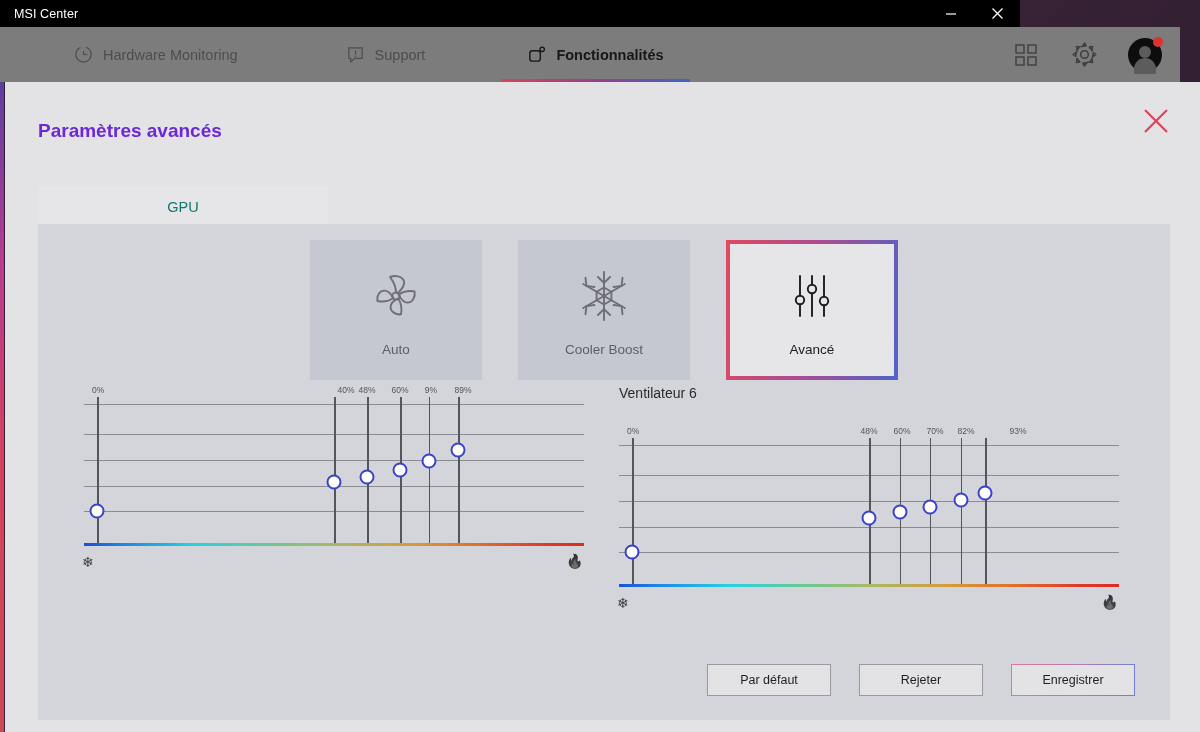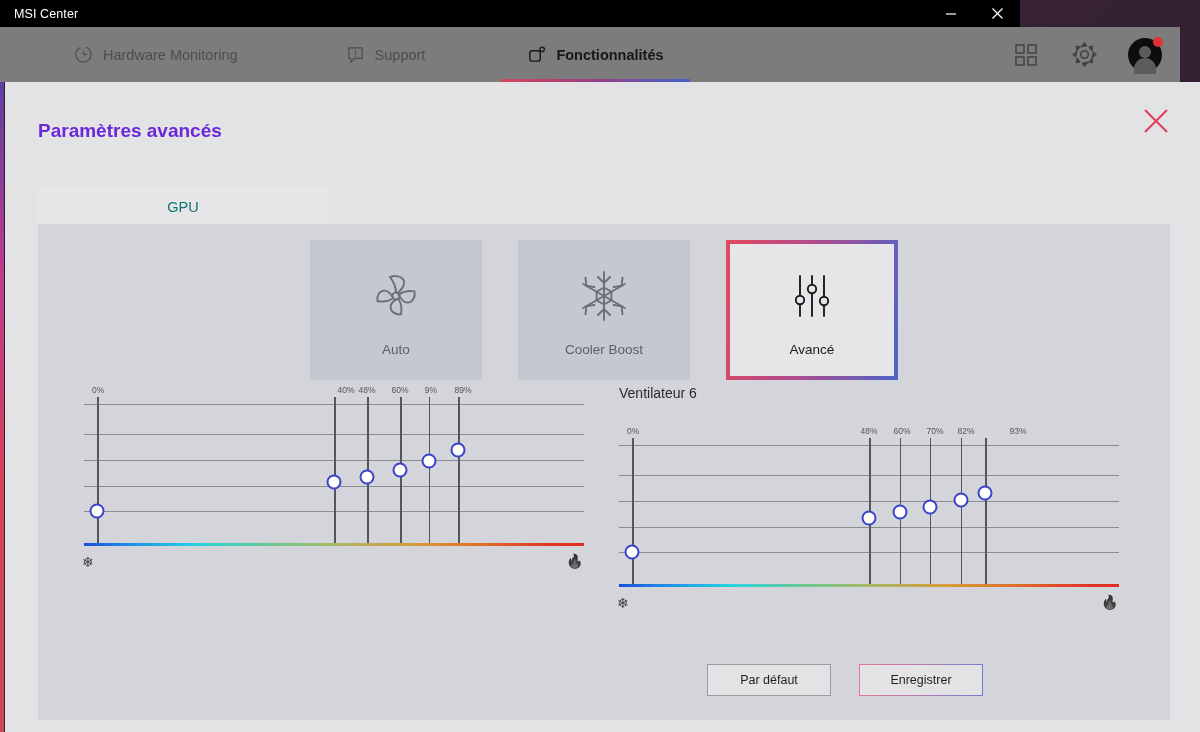--- a/index.html
+++ b/index.html
@@ -370,20 +370,23 @@
             <div class="gradbar" style="top: 158px;"></div>
             <span class="edge-icon" style="left: -2px; top: 169px;">❄</span>
             <span class="edge-icon" style="left: 482px; top: 168px; filter: grayscale(1) brightness(0.45);">🔥</span>
           </div>
       </div>
 
       <div class="actions">
         <div class="btn">
           <span>Par défaut</span>
         </div>
+        <div class="btn">
+          <span>Rejeter</span>
+        </div>
         <div class="btn accent">
           <span>Enregistrer</span>
         </div>
       </div>
 
     </div>
   </div>
 </div>
 
 </body></html>

